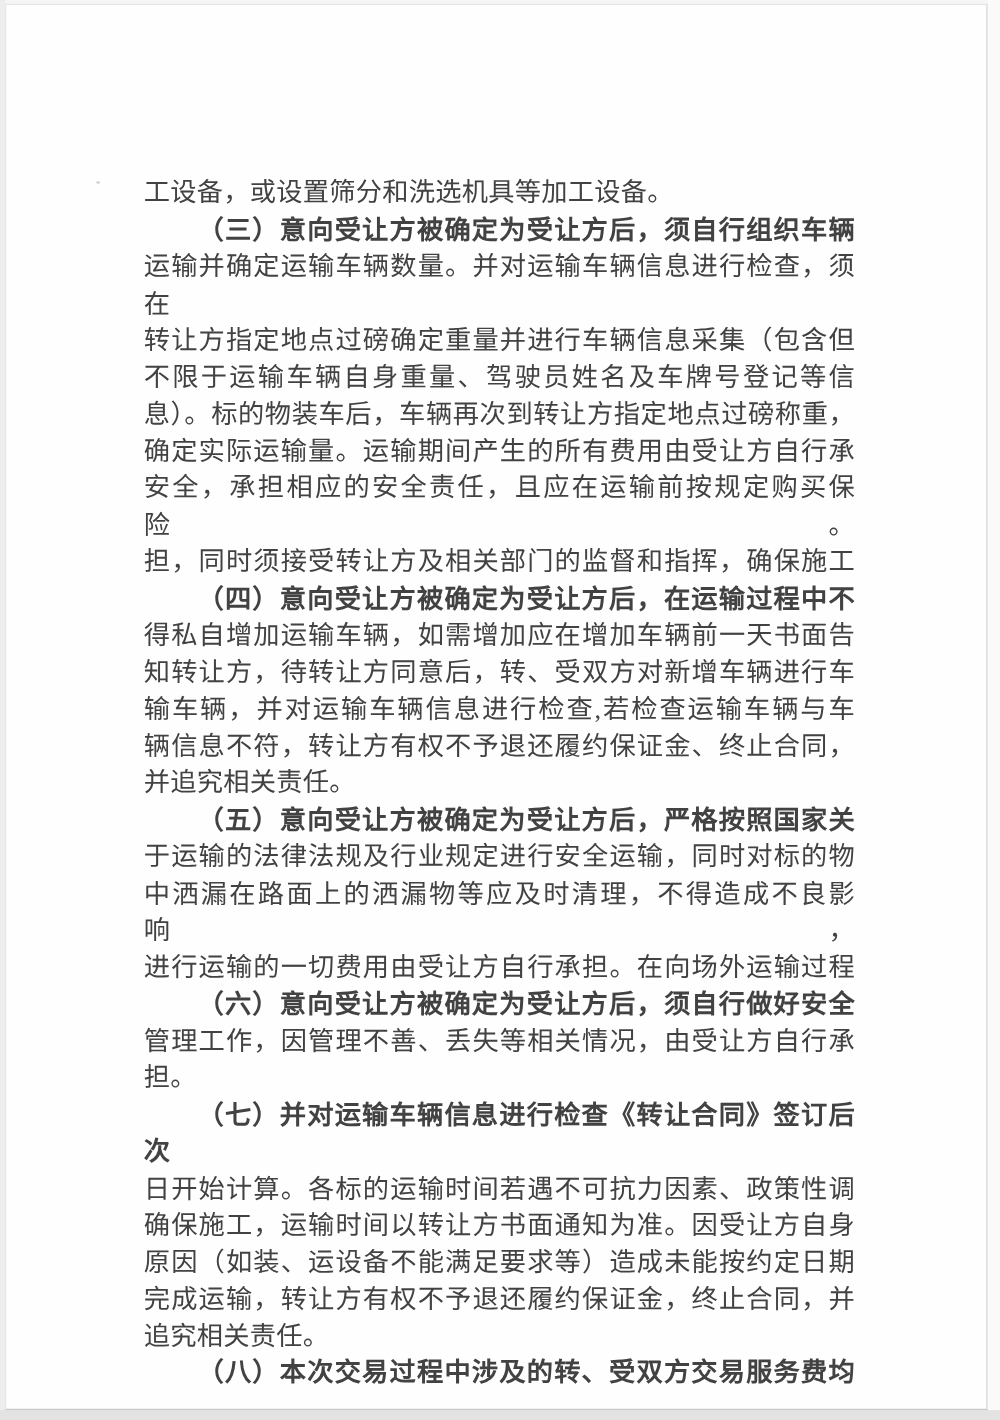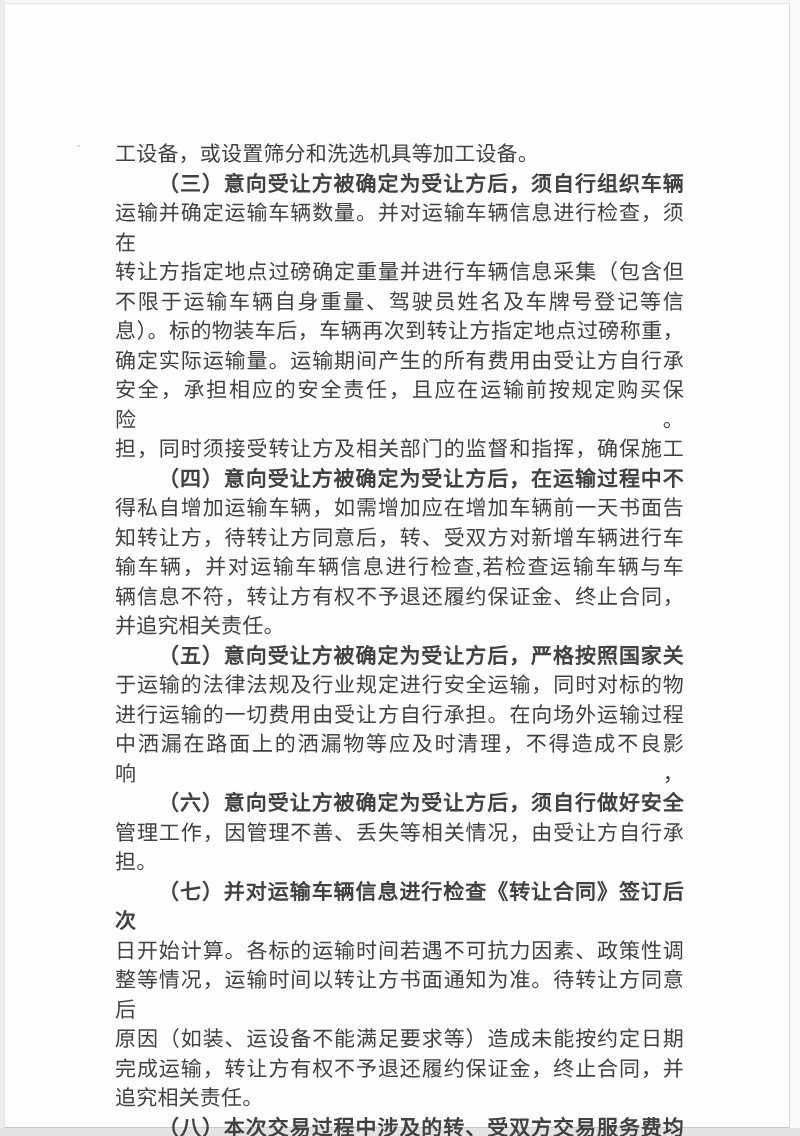--- a/index.html
+++ b/index.html
@@ -106,26 +106,26 @@
       <div class="line justify">安全，承担相应的安全责任，且应在运输前按规定购买保险。</div>
       <div class="line justify">担，同时须接受转让方及相关部门的监督和指挥，确保施工</div>
       <div class="line indent justify">（四）意向受让方被确定为受让方后，在运输过程中不</div>
       <div class="line justify">得私自增加运输车辆，如需增加应在增加车辆前一天书面告</div>
       <div class="line justify">知转让方，待转让方同意后，转、受双方对新增车辆进行车</div>
       <div class="line justify">输车辆，并对运输车辆信息进行检查,若检查运输车辆与车</div>
       <div class="line justify">辆信息不符，转让方有权不予退还履约保证金、终止合同，</div>
       <div class="line">并追究相关责任。</div>
       <div class="line indent justify">（五）意向受让方被确定为受让方后，严格按照国家关</div>
       <div class="line justify">于运输的法律法规及行业规定进行安全运输，同时对标的物</div>
+      <div class="line justify">中洒漏在路面上的洒漏物等应及时清理，不得造成不良影响，</div>
       <div class="line justify">进行运输的一切费用由受让方自行承担。在向场外运输过程</div>
-      <div class="line justify">中洒漏在路面上的洒漏物等应及时清理，不得造成不良影响，</div>
       <div class="line indent justify">（六）意向受让方被确定为受让方后，须自行做好安全</div>
       <div class="line justify">管理工作，因管理不善、丢失等相关情况，由受让方自行承</div>
       <div class="line">担。</div>
       <div class="line indent justify">（七）并对运输车辆信息进行检查《转让合同》签订后次</div>
       <div class="line justify">日开始计算。各标的运输时间若遇不可抗力因素、政策性调</div>
-      <div class="line justify">整等情况，运输时间以转让方书面通知为准。待转让方同意后</div>
+      <div class="line justify">确保施工，运输时间以转让方书面通知为准。因受让方自身</div>
       <div class="line justify">原因（如装、运设备不能满足要求等）造成未能按约定日期</div>
       <div class="line justify">完成运输，转让方有权不予退还履约保证金，终止合同，并</div>
       <div class="line">追究相关责任。</div>
       <div class="line indent justify">（八）本次交易过程中涉及的转、受双方交易服务费均</div>
     </div>
 </div>
 
 </body></html>

